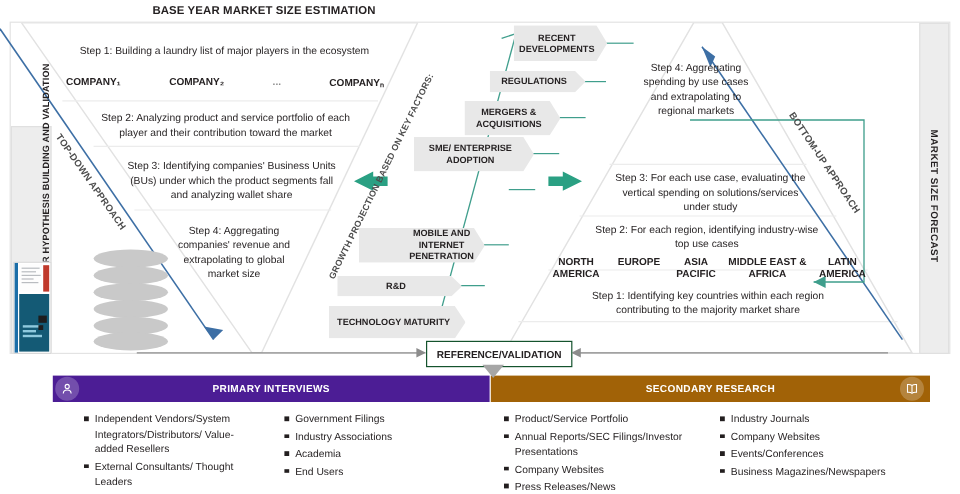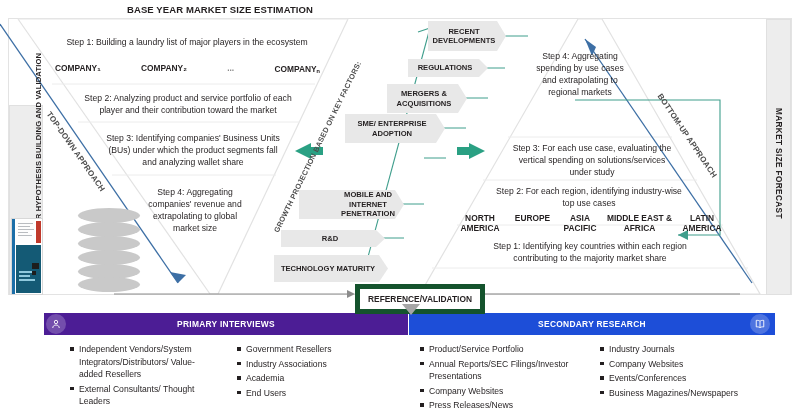--- a/index.html
+++ b/index.html
@@ -107,39 +107,39 @@
     font-size:8.6px;line-height:12px;color:#231f20;
   }
   .region{
     position:absolute;text-align:center;
     font-size:8.4px;font-weight:bold;line-height:10px;color:#231f20;
   }
 
   
   #refbox{
     left:355px;top:284px;width:120px;height:20px;
-    border:5px solid #14532d;background:#fff;
+    border:1px solid #14532d;background:#fff;
     font-size:8.4px;font-weight:bold;text-align:center;
     line-height:20px;color:#231f20;
     z-index:6;
   }
   #ref-caret{
     left:402px;top:304px;width:0;height:0;
     border-left:9px solid transparent;border-right:9px solid transparent;
     border-top:11px solid #a6a6a6;z-index:6;
   }
 
   
   .bar{
     position:absolute;top:313px;height:22px;
     color:#ffffff;font-size:8.4px;font-weight:bold;
     letter-spacing:.3px;text-align:center;line-height:22px;
   }
   #bar-primary{left:44px;width:364px;background:#4c1d95;}
-  #bar-secondary{left:409px;width:366px;background:#1d4ed8;}
+  #bar-secondary{left:409px;width:366px;background:#a16207;}
   .bar-icon{
     position:absolute;top:314px;width:20px;height:20px;border-radius:50%;
     background:rgba(255,255,255,.22);
     display:flex;align-items:center;justify-content:center;
   }
   #icon-primary{left:46px;}
   #icon-secondary{left:750px;}
 
   
   .blist{position:absolute;font-size:8.6px;line-height:12.5px;color:#231f20;}
@@ -302,21 +302,21 @@
       <path d="M12 6.5c2-1.7 4.5-2 7.5-1.7v13c-3-.3-5.5 0-7.5 1.7"></path>
       <line x1="12" y1="6.5" x2="12" y2="19.5"></line>
     </svg>
   </div>
 
   <div class="abs blist" style="left:70px;top:343px;width:140px;">
     <div class="li">Independent Vendors/System Integrators/Distributors/ Value-added  Resellers</div>
     <div class="li">External Consultants/ Thought Leaders</div>
   </div>
   <div class="abs blist" style="left:237px;top:343px;width:150px;">
-    <div class="li">Government Resellers</div>
+    <div class="li">Government Filings</div>
     <div class="li">Industry Associations</div>
     <div class="li">Academia</div>
     <div class="li">End Users</div>
   </div>
 
   <div class="abs blist" style="left:420px;top:343px;width:158px;">
     <div class="li">Product/Service Portfolio</div>
     <div class="li">Annual Reports/SEC Filings/Investor Presentations</div>
     <div class="li">Company Websites</div>
     <div class="li">Press Releases/News</div>

